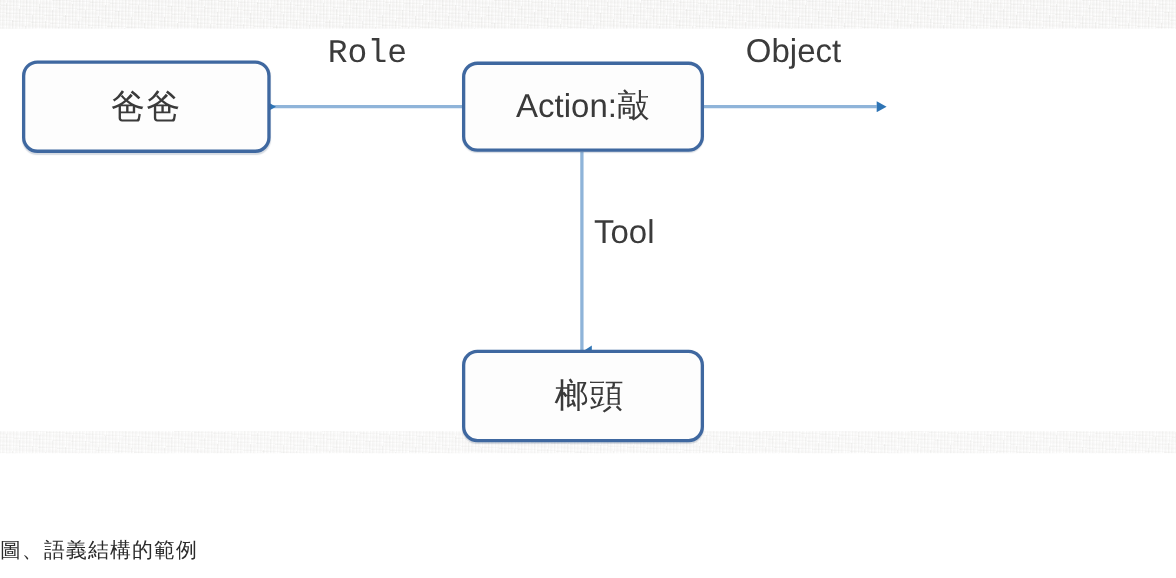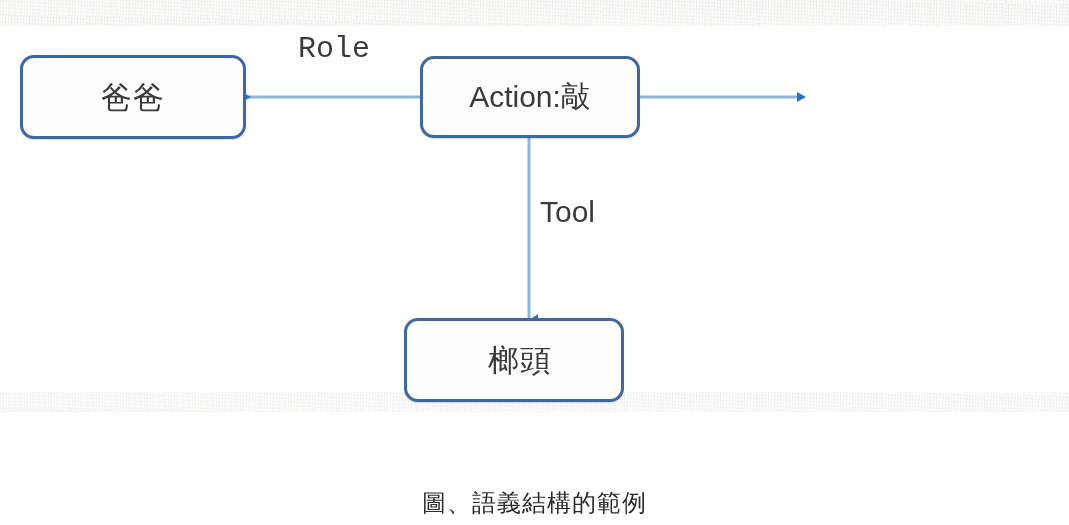--- a/index.html
+++ b/index.html
@@ -60,42 +60,41 @@
   }
   .node-label.latin {
     font-family: "Liberation Sans", "DejaVu Sans", sans-serif;
     font-size: 30px;
     letter-spacing: 0px;
   }
 
   #node-agent  { left: 20px;  top: 55px;  width: 226px; height: 84px; }
   #node-action { left: 420px; top: 56px;  width: 220px; height: 82px; }
   #node-object { left: 795px; top: 55px;  width: 254px; height: 84px; }
-  #node-tool   { left: 404px; top: 318px; width: 220px; height: 84px; padding-left: 12px; }
+  #node-tool   { left: 420px; top: 318px; width: 220px; height: 84px; padding-left: 12px; }
 
   .edge-label {
     position: absolute;
     font-family: "Liberation Sans", "DejaVu Sans", sans-serif;
     font-size: 30px;
     color: #3b3b3b;
     white-space: nowrap;
     line-height: 1;
   }
   #edge-label-role   { left: 298px; top: 34px; font-family: Liberation Mono, monospace; }
   #edge-label-object { left: 678px; top: 32px; }
   #edge-label-tool   { left: 540px; top: 197px; }
 
   .caption {
     position: absolute;
     left: 0;
     top: 487px;
     width: 1069px;
-    text-align: center;
     font-family: "DejaVu Serif", "Liberation Serif", serif;
-    font-size: 24px;
+    font-size: 19px;
     color: #2b2b2b;
     letter-spacing: 1px;
   }
 </style>
 </head>
 <body>
 
 <div id="page">
 
   <div id="noise-top" class="noise-band"></div>
@@ -128,17 +127,18 @@
   <div id="node-agent" class="node-box">
     <span class="node-label">爸爸</span>
   </div>
 
 
   <div id="node-tool" class="node-box">
     <span class="node-label">榔頭</span>
   </div>
 
   <div id="edge-label-role" class="edge-label">Role</div>
+  <div id="edge-label-object" class="edge-label">Object</div>
   <div id="edge-label-tool" class="edge-label">Tool</div>
 
   <div class="caption">圖、語義結構的範例</div>
 
 </div>
 
 </body></html>

